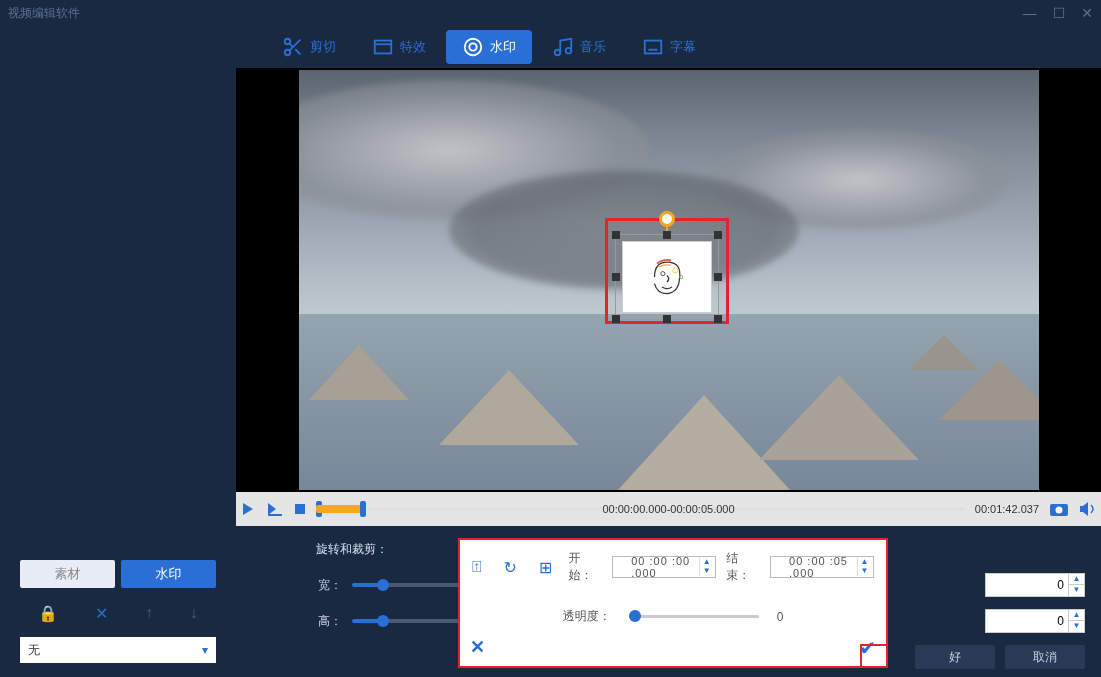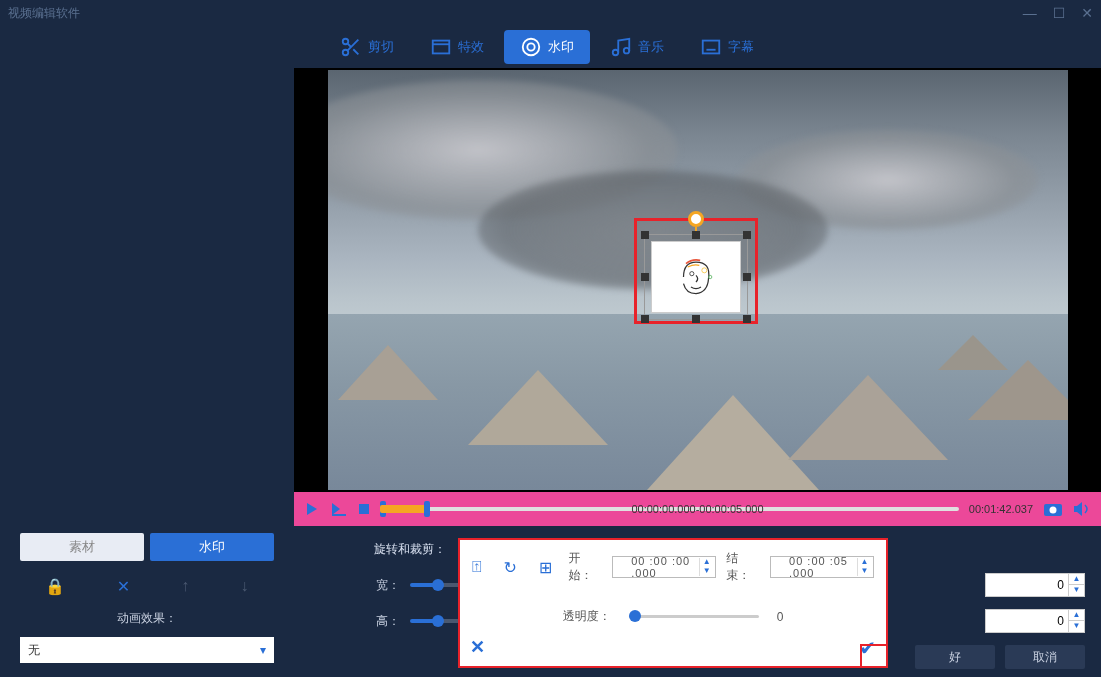--- a/index.html
+++ b/index.html
@@ -5,21 +5,21 @@
 * { box-sizing: border-box; margin: 0; padding: 0; font-family: "Microsoft YaHei", sans-serif; }
 body { width: 1101px; height: 677px; background: #1a2942; overflow: hidden; position: relative; }
 
 
 .titlebar { height: 26px; background: #1a2942; display: flex; align-items: center; padding: 0 8px; color: #5a7090; font-size: 12px; justify-content: space-between; }
 .titlebar-right { display: flex; gap: 16px; color: #5a7090; font-size: 14px; }
 .winbtn { cursor: pointer; }
 
 
 .main { display: flex; height: 651px; }
-.leftpanel { width: 294px; background: #1a2942; display: flex; flex-direction: column; }
+.leftpanel { width: 236px; background: #1a2942; display: flex; flex-direction: column; }
 .rightpanel { flex: 1; display: flex; flex-direction: column; background: #1a2942; }
 
 
 .toolbar { height: 42px; background: #1a2942; display: flex; align-items: center; padding-left: 30px; gap: 4px; }
 .toolbtn { display: flex; align-items: center; gap: 6px; padding: 6px 16px; color: #2a6fd6; font-size: 13px; cursor: pointer; border-radius: 4px; }
 .toolbtn.active { background: #2a6fd6; color: #fff; }
 .toolbtn svg { width: 22px; height: 22px; }
 
 
 .preview-wrap { background: #000; flex: 0 0 424px; display: flex; align-items: center; justify-content: center; position: relative; }
@@ -41,21 +41,21 @@
 
 .wm-highlight { position: absolute; border: 3px solid #e8222a; }
 .wm-box { position: absolute; border: 1px solid #999; background: none; }
 .wm-inner { position: absolute; inset: 6px; background: #fff; border: 1px solid #ccc; display: flex; align-items: center; justify-content: center; }
 .wm-handle { position: absolute; width: 8px; height: 8px; background: #333; }
 .wm-rot { position: absolute; width: 16px; height: 16px; border: 3px solid #f5a623; border-radius: 50%; top: -24px; left: 50%; transform: translateX(-50%); background: #fff; }
 .wm-rot::after { content: ""; position: absolute; width: 2px; height: 8px; background: #f5a623; top: 13px; left: 50%; transform: translateX(-50%); }
 .face-svg { width: 50px; height: 50px; }
 
 
-.playbar { background: #ec4899; height: 34px; display: flex; align-items: center; padding: 0 10px; gap: 10px; font-size: 11px; color: #333; position: relative; }
+.playbar { background: #e5e5e5; height: 34px; display: flex; align-items: center; padding: 0 4px; gap: 10px; font-size: 11px; color: #333; position: relative; }
 .playbtn { color: #2a6fd6; cursor: pointer; display: flex; align-items: center; }
 .track { flex: 1; height: 4px; background: #e0e0e0; position: relative; border-radius: 2px; }
 .track-sel { position: absolute; left: 0; width: 50px; height: 8px; top: -2px; background: #f5a623; border-radius: 2px; }
 .track-marker { position: absolute; width: 6px; height: 16px; background: #2a6fd6; border-radius: 2px; top: -6px; }
 .time-center { position: absolute; left: 50%; transform: translateX(-50%); }
 
 
 .bottom { flex: 1; background: #1a2942; padding: 10px 16px 8px 16px; color: #d8e0f0; font-size: 12px; position: relative; }
 .bottom-row { display: flex; align-items: center; gap: 10px; margin-bottom: 10px; height: 26px; }
 .label { min-width: 60px; text-align: right; color: #c8d0e0; }
@@ -118,21 +118,20 @@
     <div class="left-tabs">
       <div class="left-tab inactive">素材</div>
       <div class="left-tab active">水印</div>
     </div>
     <div class="left-icons">
       <span>🔒</span>
       <span>✕</span>
       <span class="disabled">↑</span>
       <span class="disabled">↓</span>
     </div>
-    <div class="left-label">动画效果：</div>
     <div class="dropdown">
       <span>无</span>
       <span class="chev">▾</span>
     </div>
   </div>
 
   <div class="rightpanel">
 
     <div class="toolbar">
       <div class="toolbtn">

